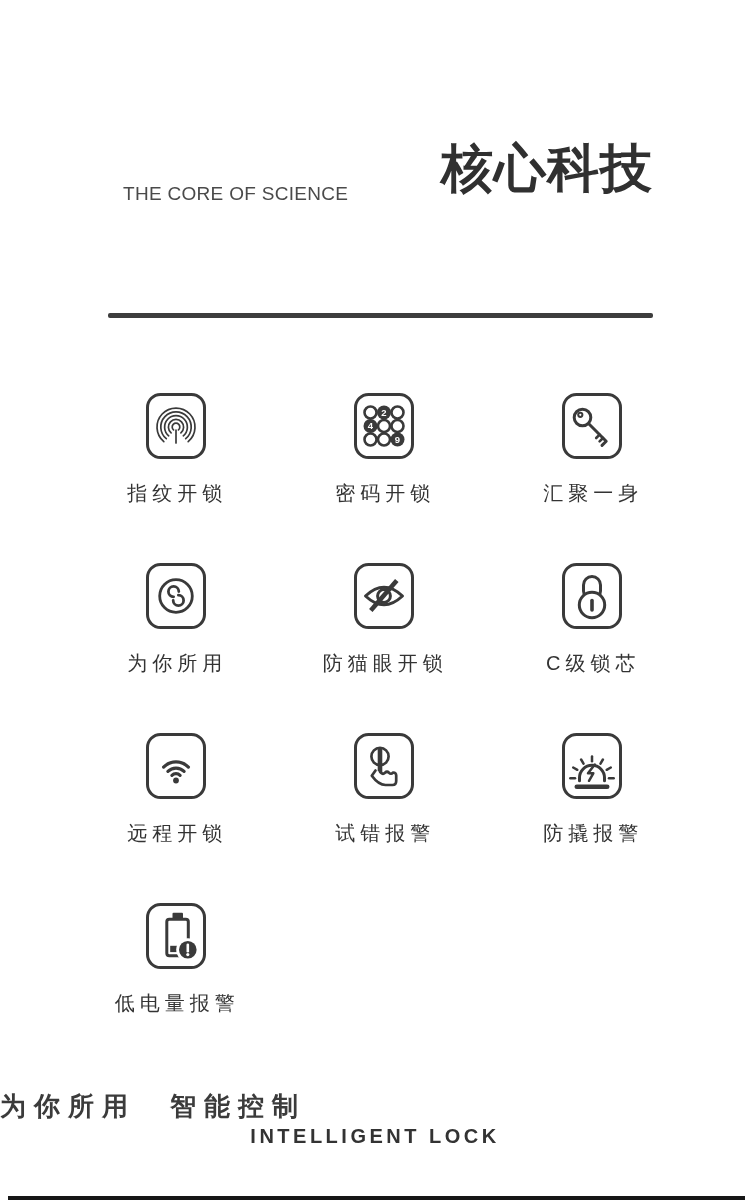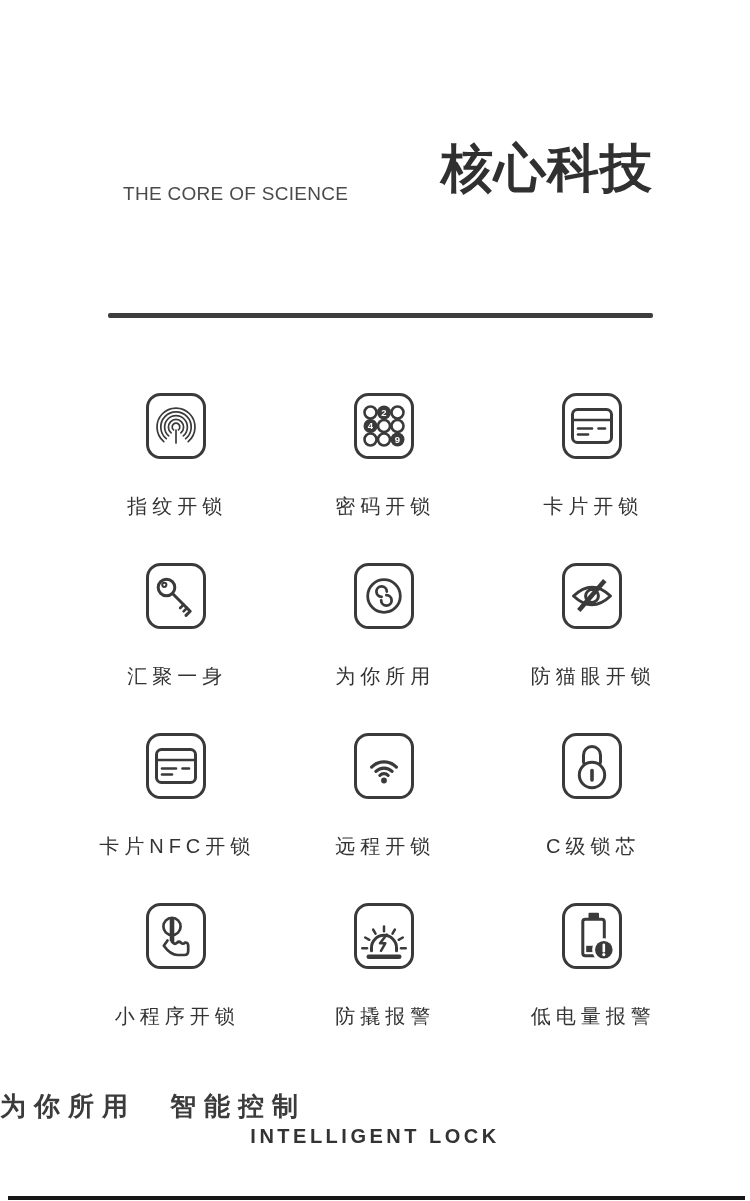--- a/index.html
+++ b/index.html
@@ -20,21 +20,21 @@
   
   .grid{
     position:absolute;left:72px;top:393px;width:624px;
     display:grid;grid-template-columns:repeat(3,1fr);grid-auto-rows:170px;
     justify-items:center;
   }
   .cell{display:flex;flex-direction:column;align-items:center;}
   .iconbox{width:60px;height:66px;}
   .iconbox svg{width:60px;height:66px;display:block;}
   .label{
-    margin-top:34px;font-size:20px;letter-spacing:5px;color:#333;
+    margin-top:21px;font-size:20px;letter-spacing:5px;color:#333;
     white-space:nowrap;text-indent:2.5px;
   }
   
   .s{stroke:#3a3a3a;fill:none;stroke-width:3;stroke-linecap:round;stroke-linejoin:round;}
   .s2{stroke:#3a3a3a;fill:none;stroke-width:2.6;stroke-linecap:round;stroke-linejoin:round;}
   .s1{stroke:#3a3a3a;fill:none;stroke-width:1.7;stroke-linecap:round;}
   .f{fill:#3a3a3a;stroke:none;}
   .wf{fill:#ffffff;stroke:none;}
   .ws{stroke:#ffffff;fill:none;stroke-width:2.6;stroke-linecap:round;}
   .digit{fill:#ffffff;font-family:"Liberation Sans",sans-serif;font-size:9.5px;font-weight:bold;text-anchor:middle;}
@@ -95,33 +95,20 @@
           <circle class="s2" cx="43.5" cy="33" r="6"></circle>
           <circle class="s2" cx="16.5" cy="46.5" r="6"></circle>
           <circle class="s2" cx="30" cy="46.5" r="6"></circle>
           <circle class="f" cx="43.5" cy="46.5" r="7"></circle>
           <text class="digit" x="43.5" y="49.9">9</text>
         </svg>
       </div>
       <div class="label">密码开锁</div>
     </div>
 
-    <div class="cell">
-      <div class="iconbox">
-        <svg viewBox="0 0 60 66">
-          <rect class="s" x="1.5" y="1.5" width="57" height="63" rx="13"></rect>
-          <rect class="s" x="10.5" y="16.5" width="39" height="33" rx="5"></rect>
-          <path class="s2" d="M10.5 27 H49.5"></path>
-          <path class="s2" d="M16 35.5 H30"></path>
-          <path class="s2" d="M36.5 35.5 H43"></path>
-          <path class="s2" d="M16 41.5 H26"></path>
-        </svg>
-      </div>
-      <div class="label">卡片开锁</div>
-    </div>
 
     <div class="cell">
       <div class="iconbox">
         <svg viewBox="0 0 60 66">
           <rect class="s" x="1.5" y="1.5" width="57" height="63" rx="13"></rect>
           <circle class="s" cx="20.5" cy="24.5" r="8.3"></circle>
           <circle class="s2" cx="18.3" cy="21.8" r="2.1" style="stroke-width:2"></circle>
           <path class="s" d="M27 31 L44.2 48.2 L40 52.4"></path>
           <path class="s2" d="M37.6 41.6 L34.2 45"></path>
           <path class="s2" d="M41 45 L37.6 48.4"></path>
@@ -147,69 +134,56 @@
         <svg viewBox="0 0 60 66">
           <rect class="s" x="1.5" y="1.5" width="57" height="63" rx="13"></rect>
           <path class="s" d="M11.5 33 Q30 15.5 48.5 33 Q30 50.5 11.5 33 Z"></path>
           <circle class="s" cx="30" cy="33" r="6.4"></circle>
           <path d="M42.8 17.5 L16.8 47.5" style="stroke:#3a3a3a;stroke-width:4.6;fill:none;"></path>
         </svg>
       </div>
       <div class="label">防猫眼开锁</div>
     </div>
 
-    <div class="cell">
-      <div class="iconbox">
-        <svg viewBox="0 0 60 66">
-          <rect class="s" x="1.5" y="1.5" width="57" height="63" rx="13"></rect>
-          <rect class="s" x="10.5" y="16.5" width="39" height="33" rx="5"></rect>
-          <path class="s2" d="M10.5 27 H49.5"></path>
-          <path class="s2" d="M16 35.5 H30"></path>
-          <path class="s2" d="M36.5 35.5 H43"></path>
-          <path class="s2" d="M16 41.5 H26"></path>
-        </svg>
-      </div>
-      <div class="label">卡片NFC开锁</div>
+
+    <div class="cell">
+      <div class="iconbox">
+        <svg viewBox="0 0 60 66">
+          <rect class="s" x="1.5" y="1.5" width="57" height="63" rx="13"></rect>
+          <rect class="s" x="21.5" y="13.5" width="17" height="23" rx="8.5"></rect>
+          <circle class="s" cx="30" cy="42" r="12.7" style="fill:#ffffff"></circle>
+          <path class="s" d="M30 37.5 V47" style="stroke-width:3.6"></path>
+        </svg>
+      </div>
+      <div class="label">C级锁芯</div>
     </div>
 
     <div class="cell">
       <div class="iconbox">
         <svg viewBox="0 0 60 66">
           <rect class="s" x="1.5" y="1.5" width="57" height="63" rx="13"></rect>
           <path class="s" style="stroke-width:3.2" d="M17.6 34.1 A17.5 17.5 0 0 1 42.4 34.1"></path>
           <path class="s" style="stroke-width:3.2" d="M21.9 38.4 A11.5 11.5 0 0 1 38.1 38.4"></path>
           <path class="s" style="stroke-width:3.2" d="M25.9 42.4 A5.8 5.8 0 0 1 34.1 42.4"></path>
           <circle class="f" cx="30" cy="47.5" r="2.9"></circle>
         </svg>
       </div>
       <div class="label">远程开锁</div>
     </div>
 
     <div class="cell">
       <div class="iconbox">
         <svg viewBox="0 0 60 66">
           <rect class="s" x="1.5" y="1.5" width="57" height="63" rx="13"></rect>
-          <rect class="s" x="21.5" y="13.5" width="17" height="23" rx="8.5"></rect>
-          <circle class="s" cx="30" cy="42" r="12.7" style="fill:#ffffff"></circle>
-          <path class="s" d="M30 37.5 V47" style="stroke-width:3.6"></path>
-        </svg>
-      </div>
-      <div class="label">C级锁芯</div>
-    </div>
-
-    <div class="cell">
-      <div class="iconbox">
-        <svg viewBox="0 0 60 66">
-          <rect class="s" x="1.5" y="1.5" width="57" height="63" rx="13"></rect>
           <circle class="s2" cx="26" cy="23.5" r="8.6" style="stroke-width:2.7"></circle>
           <path d="M26 17.5 V40" style="stroke:#3a3a3a;stroke-width:4.6;stroke-linecap:round;fill:none;"></path>
           <path class="s2" style="stroke-width:2.7;fill:#ffffff" d="M21.5 37.5 L17.8 42.8 Q24.5 52 31.5 52 L38.5 52 Q42.2 52 42.2 48 L42.2 42.5 Q42.2 39.3 38.9 39.6 Q37 41.8 35 39.8 Q33 37.8 31 39.8 Q29 41.8 27 39.8 L26 38.8"></path>
         </svg>
       </div>
-      <div class="label">小程序开锁</div>
+      <div class="label">试错报警</div>
     </div>
 
     <div class="cell">
       <div class="iconbox">
         <svg viewBox="0 0 60 66">
           <rect class="s" x="1.5" y="1.5" width="57" height="63" rx="13"></rect>
           <path class="s" d="M17.5 47.8 V44.8 A12.5 12.5 0 0 1 42.5 44.8 V47.8"></path>
           <path d="M14.8 53.8 H45.2" style="stroke:#3a3a3a;stroke-width:4.6;stroke-linecap:round;fill:none;"></path>
           <path class="s2" style="stroke-width:2.5" d="M32.8 31.5 L26 40.3 L31.3 40.3 L27 47.8"></path>
           <path class="s2" style="stroke-width:2.5" d="M47 45.3 L51.7 45.3"></path>

